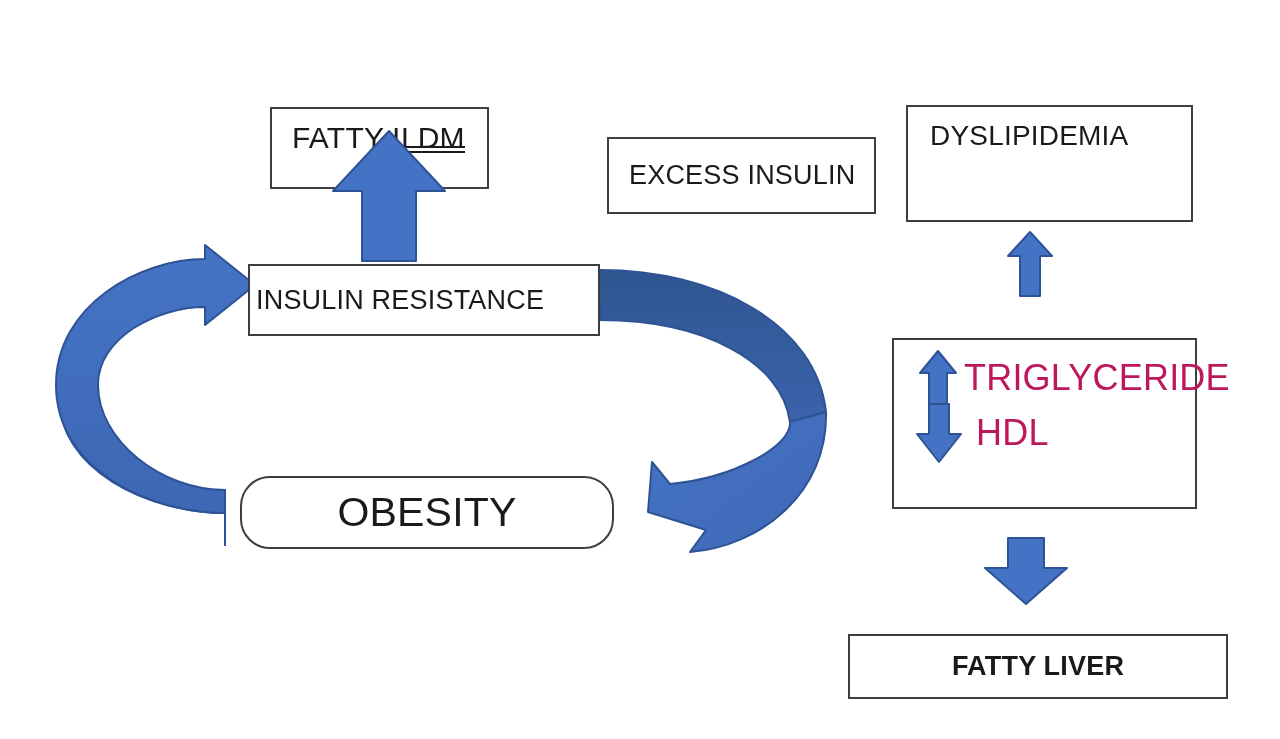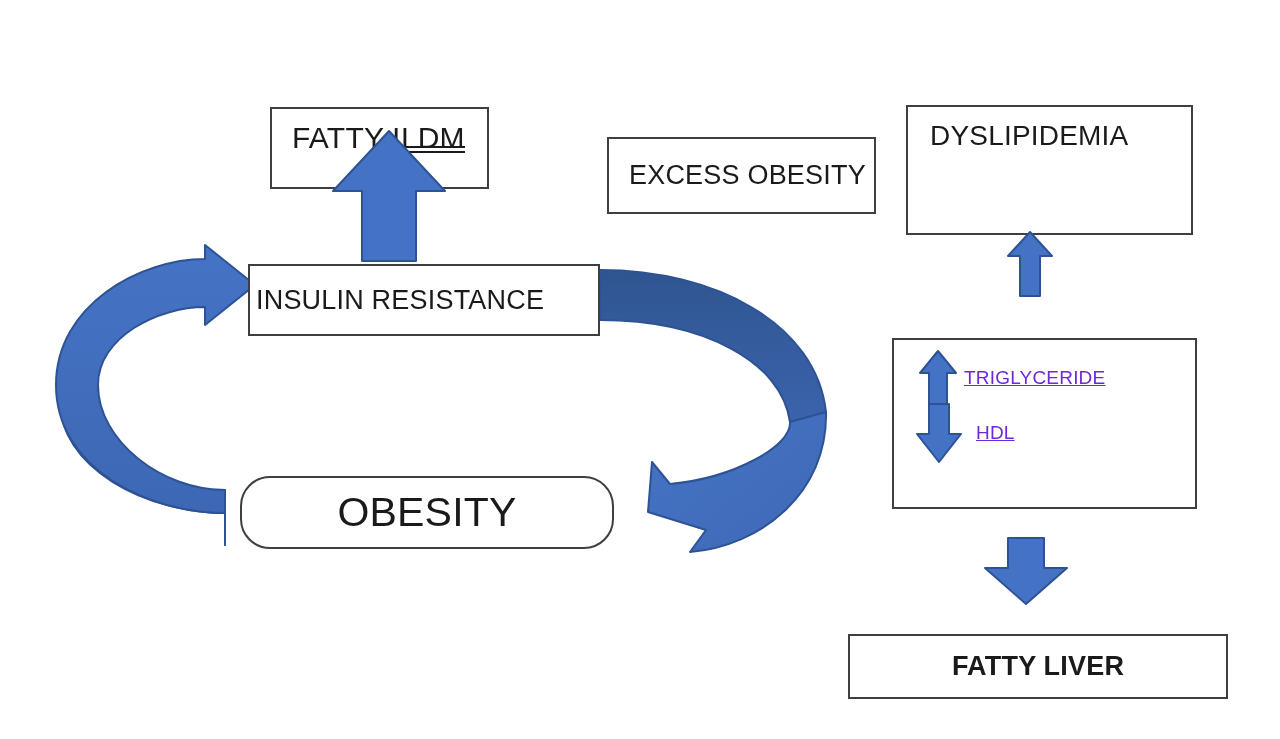--- a/index.html
+++ b/index.html
@@ -65,44 +65,43 @@
   }
 
   #box-excess-insulin {
     left: 607px; top: 137px; width: 269px; height: 77px;
     align-items: center; justify-content: flex-start;
     padding-left: 20px;
     font-size: 27px;
   }
 
   #box-dyslipidemia {
-    left: 906px; top: 105px; width: 287px; height: 130px;
+    left: 906px; top: 105px; width: 287px; height: 117px;
     align-items: flex-start; justify-content: flex-start;
     padding: 13px 0 0 22px;
     font-size: 28px;
   }
 
   #box-lipids {
     left: 892px; top: 338px; width: 305px; height: 171px;
     display: block;
     padding: 0;
   }
   .lipid-row {
     position: absolute;
     display: flex;
     align-items: center;
   }
   #lipid-row-tg { left: 24px; top: 9px; }
   #lipid-row-hdl { left: 20px; top: 62px; }
   .lipid-text {
-    font-size: 19px;
-    color: #6d28d9;
+    font-size: 36px;
+    color: #be185d;
     white-space: nowrap;
     margin-left: 6px;
-    text-decoration: underline;
   }
   #lipid-row-hdl .lipid-text { margin-left: 12px; }
 
   #box-fatty-liver {
     left: 848px; top: 634px; width: 380px; height: 65px;
     align-items: center; justify-content: center;
     font-size: 27px;
     font-weight: bold;
   }
 
@@ -182,21 +181,21 @@
 
   <div class="box" id="box-insulin-resistance">
     <span class="box-label">INSULIN RESISTANCE</span>
   </div>
 
   <div class="box" id="box-obesity">
     <span class="box-label">OBESITY</span>
   </div>
 
   <div class="box" id="box-excess-insulin">
-    <span class="box-label">EXCESS OBESITY</span>
+    <span class="box-label">EXCESS INSULIN</span>
   </div>
 
   <div class="box" id="box-dyslipidemia">
     <span class="box-label">DYSLIPIDEMIA</span>
   </div>
 
   <div class="box" id="box-lipids">
     <div class="lipid-row" id="lipid-row-tg">
       <svg width="40" height="58" viewBox="0 0 40 58">
         <path d="M20,2 L38,24 L29,24 L29,56 L11,56 L11,24 L2,24 Z" fill="#4472C4" stroke="#2E5395" stroke-width="2" stroke-linejoin="round"></path>

